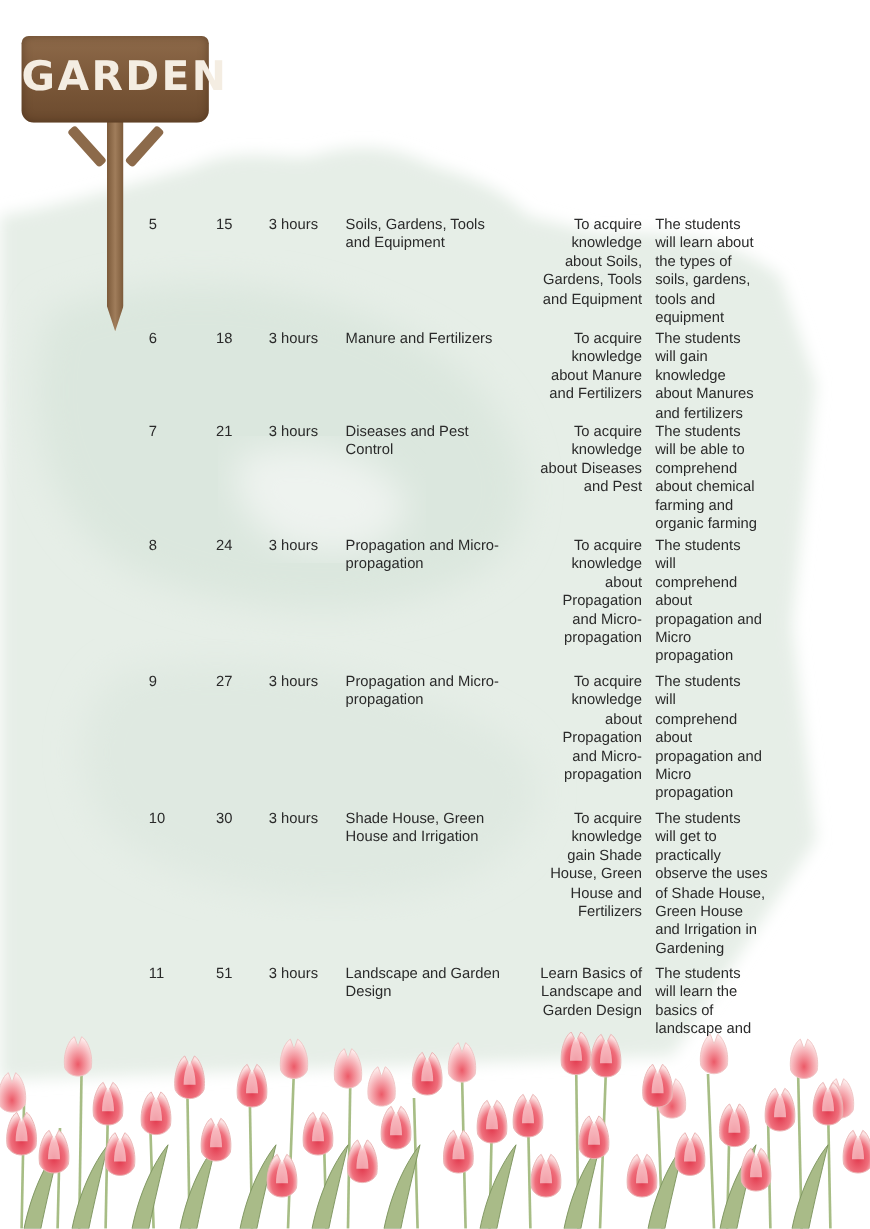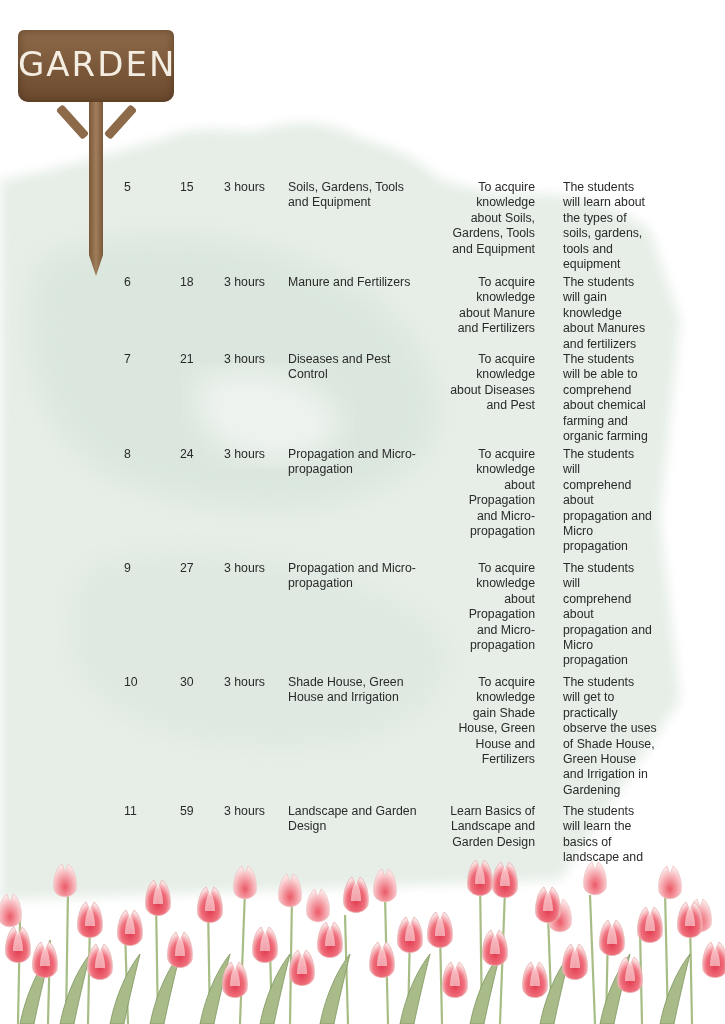--- a/index.html
+++ b/index.html
@@ -16,21 +16,21 @@
     .sign { position: absolute; left: 16px; top: 28px; width: 162px; height: 252px; }
     .sign-board {
       position: absolute; left: 2px; top: 2px; width: 156px; height: 72px;
       background: linear-gradient(180deg, #8e6a4a 0%, #7a5738 55%, #6b4a2e 100%);
       border-radius: 6px 6px 10px 10px;
       box-shadow: inset 0 0 8px rgba(60,35,15,0.5);
     }
     .sign-text {
       position: absolute; left: 0; top: 14px; width: 132px; text-align: center;
       font-family: "DejaVu Sans", sans-serif; font-size: 34px; letter-spacing: 2px;
-      color: #f4ede2; font-weight: normal;
+      color: #f4ede2; font-weight: bold;
     }
     .sign-post {
       position: absolute; left: 73px; top: 72px; width: 14px; height: 176px;
       background: linear-gradient(90deg, #7a5838, #a07d5b 50%, #7a5838);
       clip-path: polygon(0 0, 100% 0, 100% 88%, 50% 100%, 0 88%);
     }
     .brace {
       position: absolute; top: 74px; width: 9px; height: 40px;
       background: #8c6a4a; border-radius: 3px;
     }
@@ -38,21 +38,21 @@
     .brace.r { left: 100px; transform: rotate(42deg); }
 
     .rows { position: absolute; left: 0; top: 0; }
     .row { position: absolute; left: 0; width: 725px; font-size: 12.3px; line-height: 15.4px; }
     .cell { position: absolute; top: 0; }
     .c-sn { left: 124px; }
     .c-day { left: 180px; }
     .c-dur { left: 224px; }
     .c-topic { left: 288px; width: 145px; }
     .c-obj { left: 443px; width: 92px; text-align: right; }
-    .c-out { left: 563px; width: 100px; }
+    .c-out { left: 546px; width: 100px; }
     .line { display: block; white-space: nowrap; }
 
     .tulips { position: absolute; left: 0; top: 860px; width: 725px; height: 164px; }
   </style>
 </head>
 <body>
 
 <svg class="wash" viewBox="0 0 725 1024">
   <defs>
     <filter id="blur1">
@@ -226,21 +226,21 @@
       <span class="line">observe the uses</span>
       <span class="line">of Shade House,</span>
       <span class="line">Green House</span>
       <span class="line">and Irrigation in</span>
       <span class="line">Gardening</span>
     </div>
   </div>
 
   <div class="row" style="top:804px">
     <span class="cell c-sn">11</span>
-    <span class="cell c-day">59</span>
+    <span class="cell c-day">51</span>
     <span class="cell c-dur">3 hours</span>
     <div class="cell c-topic">
       <span class="line">Landscape and Garden</span>
       <span class="line">Design</span>
     </div>
     <div class="cell c-obj">
       <span class="line">Learn Basics of</span>
       <span class="line">Landscape and</span>
       <span class="line">Garden Design</span>
     </div>

